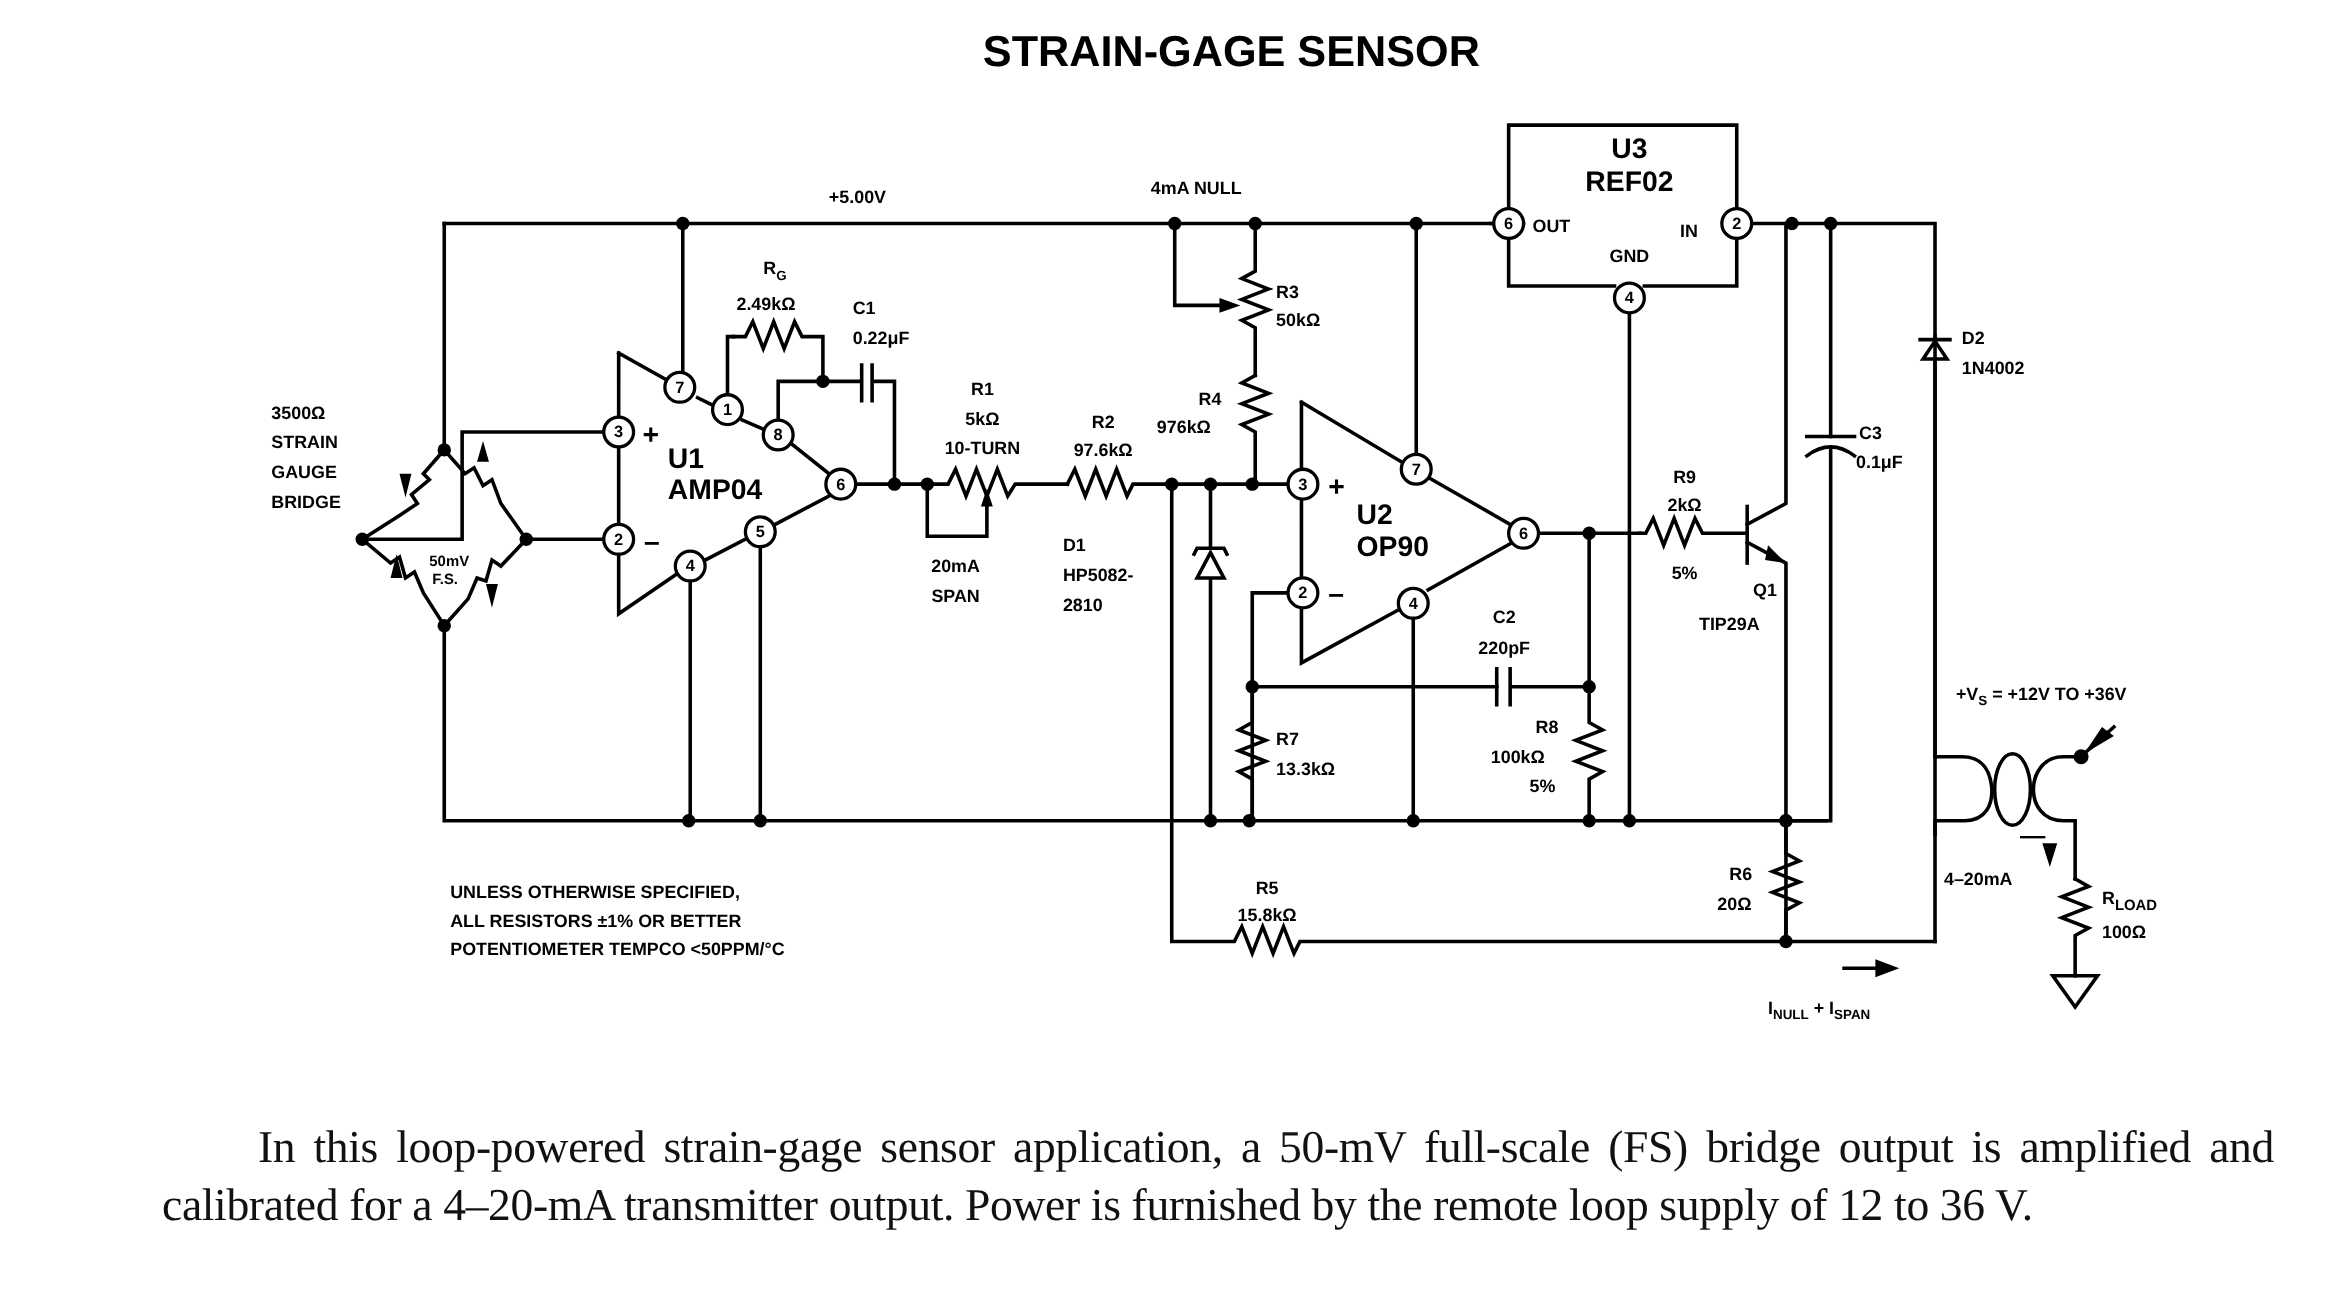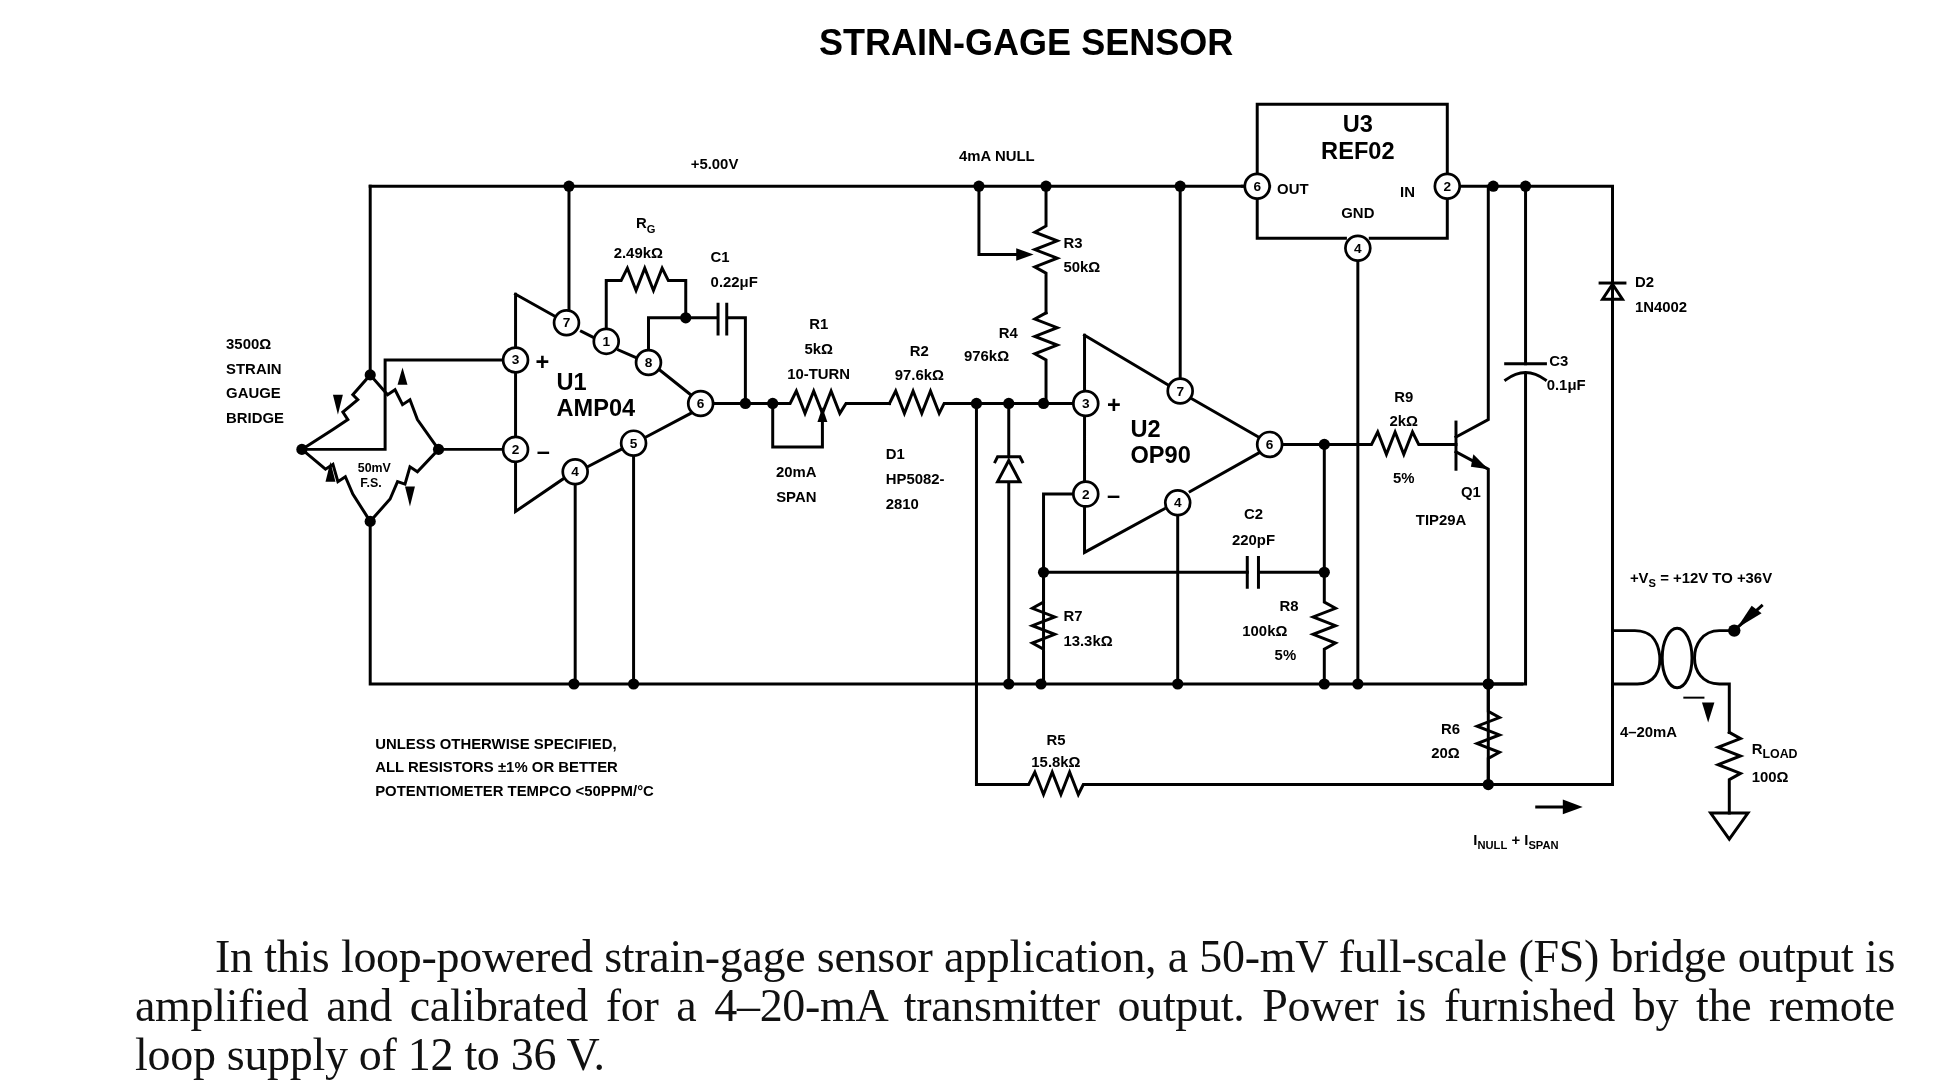--- a/index.html
+++ b/index.html
@@ -6,21 +6,21 @@
   body { width:1938px; height:1080px; position:relative; overflow:hidden; font-family:"Liberation Sans", sans-serif; color:#000; }
   #diagram { position:absolute; left:0; top:0; width:1938px; height:1080px; }
   .w { stroke:#000; stroke-width:2.4; fill:none; stroke-linecap:square; stroke-linejoin:miter; }
   .thin { stroke:#000; stroke-width:1.6; fill:none; }
   .dot { fill:#000; }
   .pin { fill:#fff; stroke:#000; stroke-width:2.2; }
   .pintxt { font-family:"Liberation Sans", sans-serif; font-weight:bold; font-size:11px; text-anchor:middle; dominant-baseline:central; }
   .lbl { font-family:"Liberation Sans", sans-serif; font-weight:bold; font-size:12px; fill:#000; }
   .big { font-family:"Liberation Sans", sans-serif; font-weight:bold; font-size:19px; fill:#000; }
   .title { font-family:"Liberation Sans", sans-serif; font-weight:bold; font-size:29px; fill:#000; text-anchor:middle; }
-  .caption { position:absolute; left:135px; top:932px; width:1760px; font-family:"Liberation Serif", serif; font-size:46px; line-height:49px; color:#111; letter-spacing:-0.3px; }
+  .caption { position:absolute; left:135px; top:932px; width:1760px; font-family:"Liberation Serif", serif; font-size:38px; line-height:49px; color:#111; letter-spacing:-0.3px; }
   .caption .p { text-indent:80px; text-align:justify; margin:0; }
   .mid { text-anchor:middle; }
 </style>
 </head>
 <body>
 
 <svg id="diagram" viewBox="0 0 1560 870" preserveAspectRatio="none" xmlns="http://www.w3.org/2000/svg">
 
   <text class="title" x="826" y="44">STRAIN-GAGE SENSOR</text>
 

